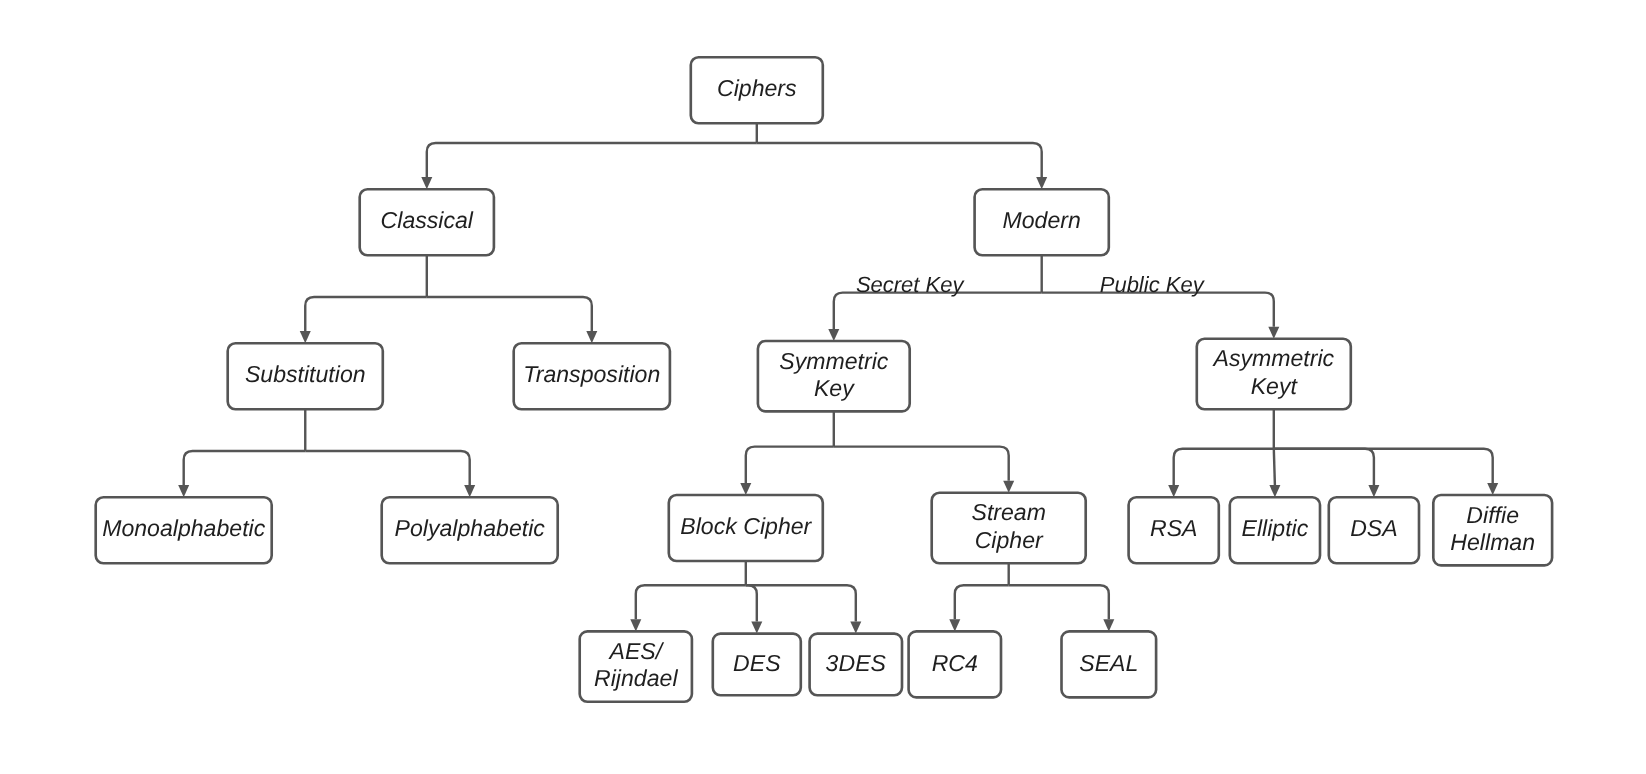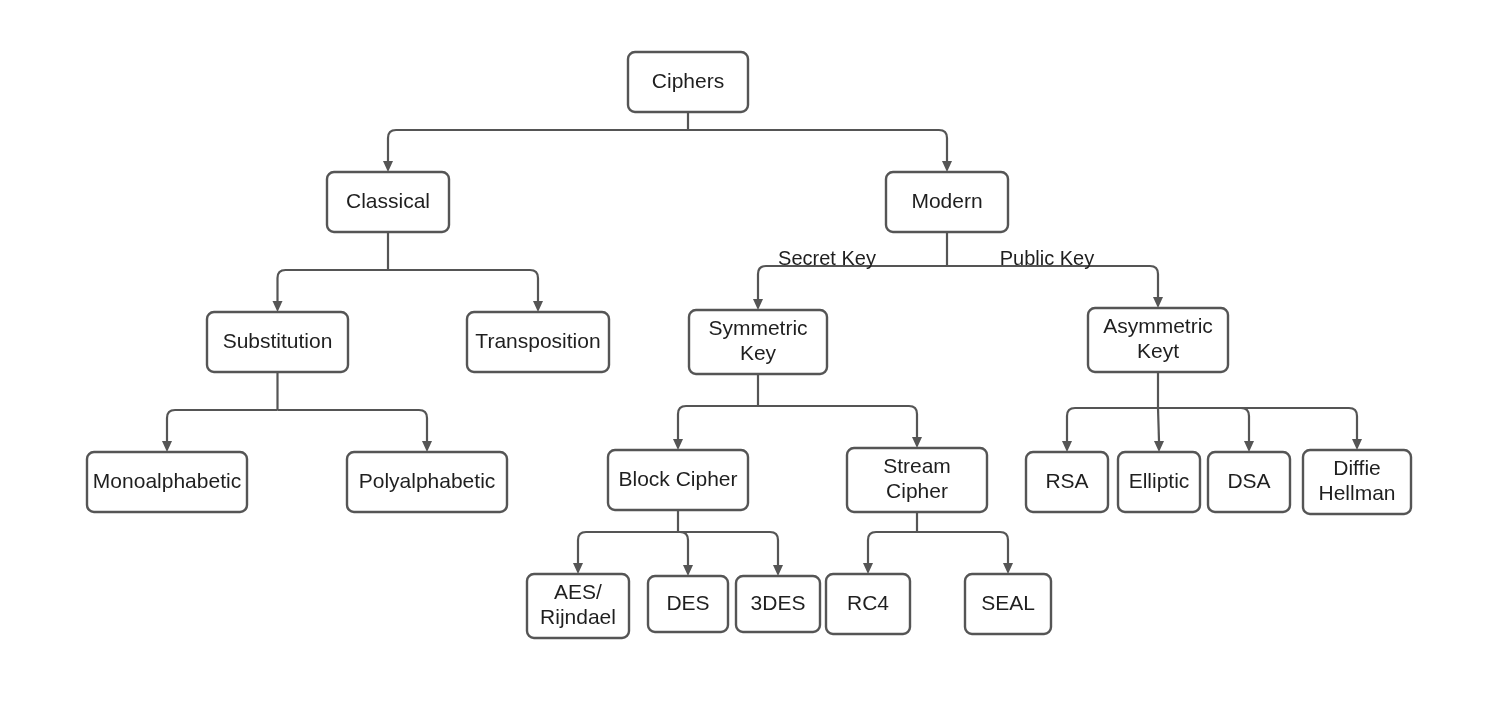--- a/index.html
+++ b/index.html
@@ -11,20 +11,21 @@
     width: 1496px;
     height: 704px;
     font-family: "Liberation Sans", sans-serif;
     overflow: hidden;
   }
   #diagram-root {
     position: relative;
     width: 1496px;
     height: 704px;
     background: #ffffff;
+    font-style: italic;
   }
   svg#flowchart {
     display: block;
     width: 1496px;
     height: 704px;
   }
   .node-box {
     fill: #ffffff;
     stroke: #555555;
     stroke-width: 2.4;

